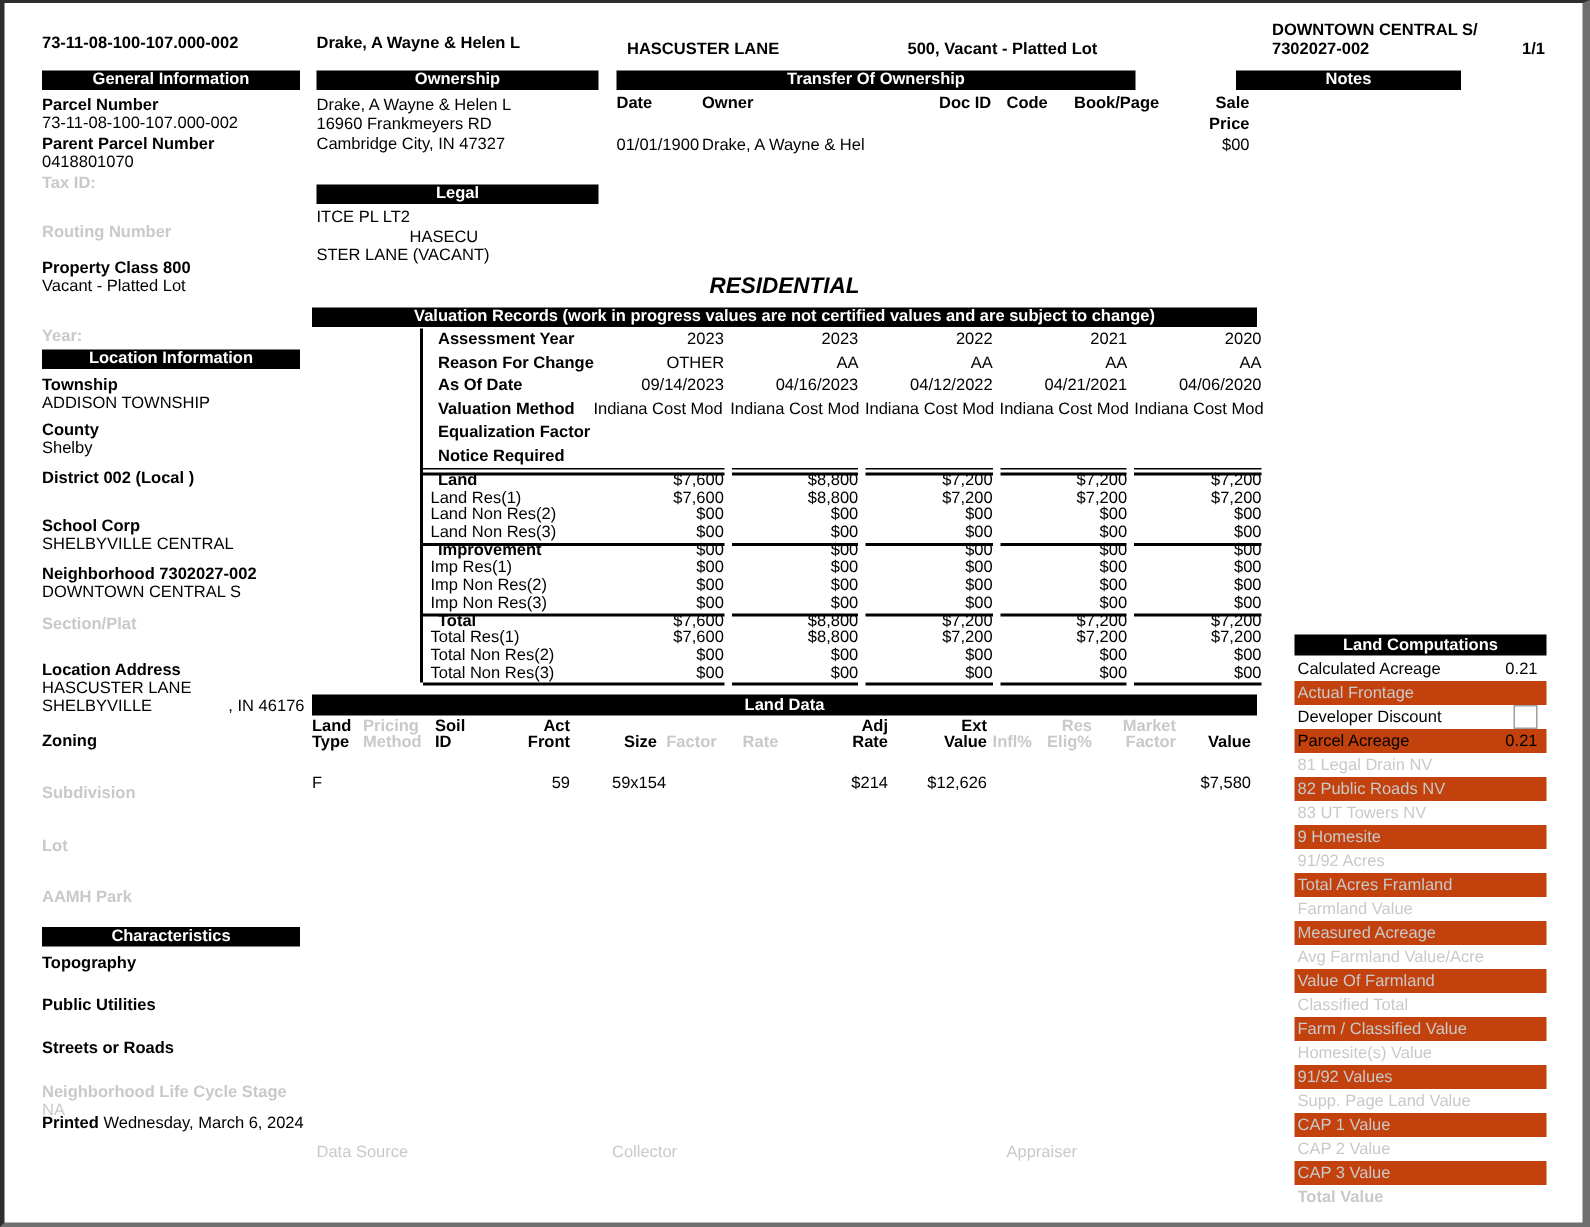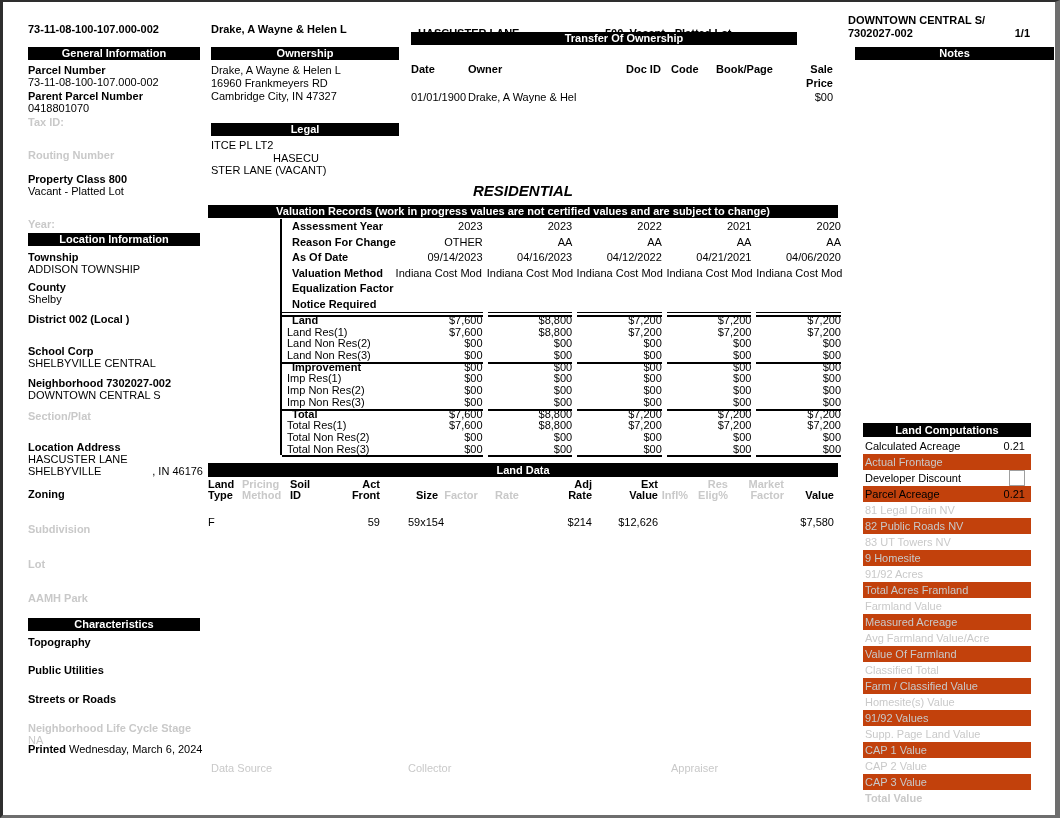--- a/index.html
+++ b/index.html
@@ -88,22 +88,22 @@
   <div class="abs" style="left:845px;top:12px;width:182px;">
     <div class="b">DOWNTOWN CENTRAL S/</div>
     <div style="display:flex;justify-content:space-between;margin-top:1px;">
       <span class="b">7302027-002</span>
       <span class="b">1/1</span>
     </div>
   </div>
 
   <div class="abs bar" style="left:25px;top:45px;width:172px;">General Information</div>
   <div class="abs bar" style="left:208px;top:45px;width:188px;">Ownership</div>
-  <div class="abs bar" style="left:408px;top:30px;width:346px;padding-left:40px;">Transfer Of Ownership</div>
-  <div class="abs bar" style="left:852px;top:45px;width:199px;">Notes</div>
+  <div class="abs bar" style="left:408px;top:45px;width:346px;">Transfer Of Ownership</div>
+  <div class="abs bar" style="left:821px;top:45px;width:150px;">Notes</div>
 
   <div id="gi-fields" class="abs" style="left:25px;top:59px;width:180px;">
       <div class="field">
         <div class="flabel">Parcel Number</div>
         <div>73-11-08-100-107.000-002</div>
       </div>
       <div class="field">
         <div class="flabel">Parent Parcel Number</div>
         <div>0418801070</div>
       </div>

